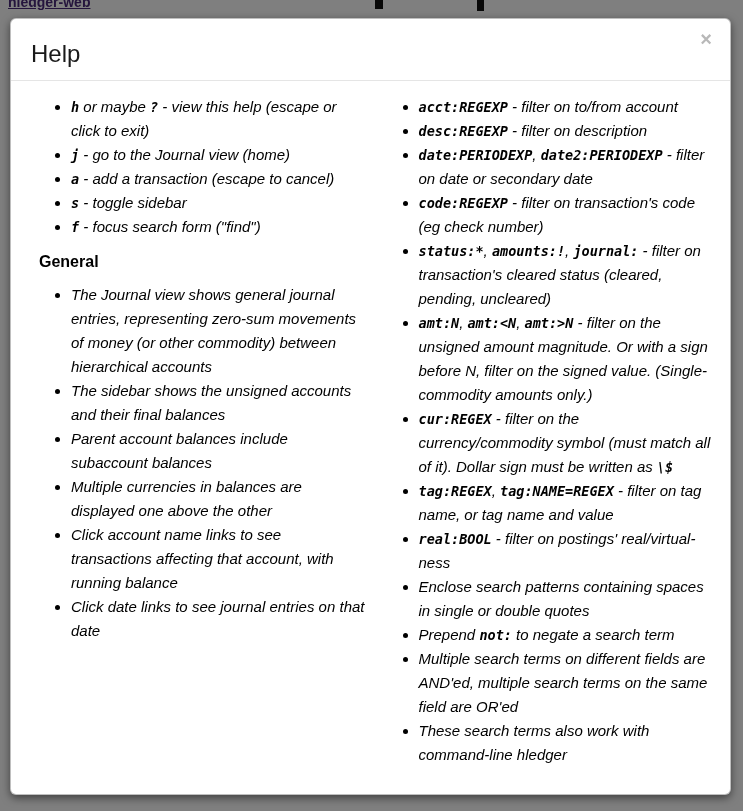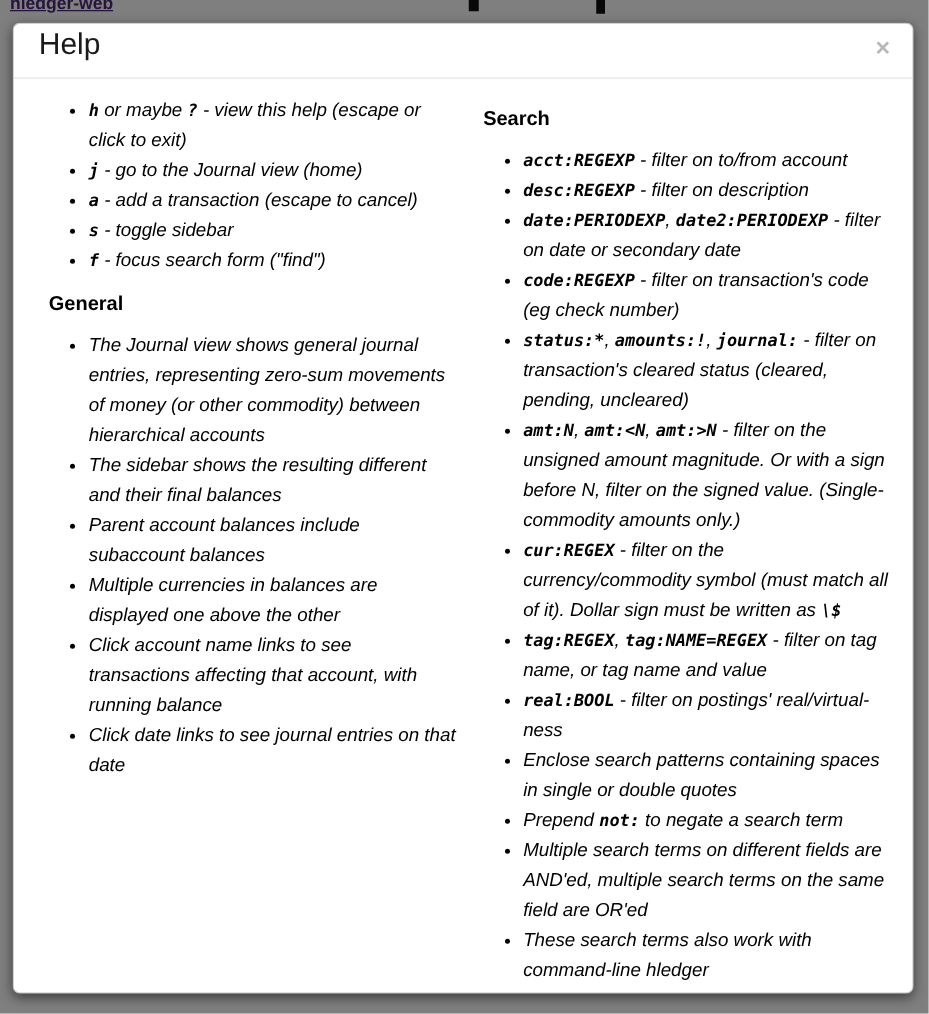--- a/index.html
+++ b/index.html
@@ -37,21 +37,21 @@
     width: 721px; height: 777px;
     background: #fff;
     border: 1px solid rgba(0,0,0,0.25);
     border-radius: 6px;
     box-shadow: 0 3px 9px rgba(0,0,0,0.5);
     box-sizing: border-box;
     overflow: hidden;
   }
   .modal-header {
     position: relative;
-    padding: 3px 20px 12px 20px;
+    padding: 21px 20px 12px 20px;
     border-bottom: 1px solid #e5e5e5;
   }
   .modal-title {
     margin: 0;
     font-size: 24px;
     font-weight: 400;
     line-height: 28px;
     color: #1a1a1a;
   }
   .close-btn {
@@ -121,29 +121,28 @@
           <ul class="bullet-list">
             <li><code class="code-term">h</code> or maybe <code class="code-term">?</code> - view this help (escape or click to exit)</li>
             <li><code class="code-term">j</code> - go to the Journal view (home)</li>
             <li><code class="code-term">a</code> - add a transaction (escape to cancel)</li>
             <li><code class="code-term">s</code> - toggle sidebar</li>
             <li><code class="code-term">f</code> - focus search form ("find")</li>
           </ul>
           <h3 class="section-heading">General</h3>
           <ul class="bullet-list">
             <li>The Journal view shows general journal entries, representing zero-sum movements of money (or other commodity) between hierarchical accounts</li>
-            <li>The sidebar shows the resulting different and their final balances</li>
+            <li>The sidebar shows the unsigned accounts and their final balances</li>
             <li>Parent account balances include subaccount balances</li>
             <li>Multiple currencies in balances are displayed one above the other</li>
             <li>Click account name links to see transactions affecting that account, with running balance</li>
             <li>Click date links to see journal entries on that date</li>
           </ul>
         </div>
       <div class="help-col">
-          <h3 class="section-heading">Search</h3>
           <ul class="bullet-list">
             <li><code class="code-term">acct:REGEXP</code> - filter on to/from account</li>
             <li><code class="code-term">desc:REGEXP</code> - filter on description</li>
             <li><code class="code-term">date:PERIODEXP</code>, <code class="code-term">date2:PERIODEXP</code> - filter on date or secondary date</li>
             <li><code class="code-term">code:REGEXP</code> - filter on transaction's code (eg check number)</li>
             <li><code class="code-term">status:*</code>, <code class="code-term">amounts:!</code>, <code class="code-term">journal:</code> - filter on transaction's cleared status (cleared, pending, uncleared)</li>
             <li><code class="code-term">amt:N</code>, <code class="code-term">amt:&lt;N</code>, <code class="code-term">amt:&gt;N</code> - filter on the unsigned amount magnitude. Or with a sign before N, filter on the signed value. (Single-commodity amounts only.)</li>
             <li><code class="code-term">cur:REGEX</code> - filter on the currency/commodity symbol (must match all of it). Dollar sign must be written as <code class="code-term">\$</code></li>
             <li><code class="code-term">tag:REGEX</code>, <code class="code-term">tag:NAME=REGEX</code> - filter on tag name, or tag name and value</li>
             <li><code class="code-term">real:BOOL</code> - filter on postings' real/virtual-ness</li>

